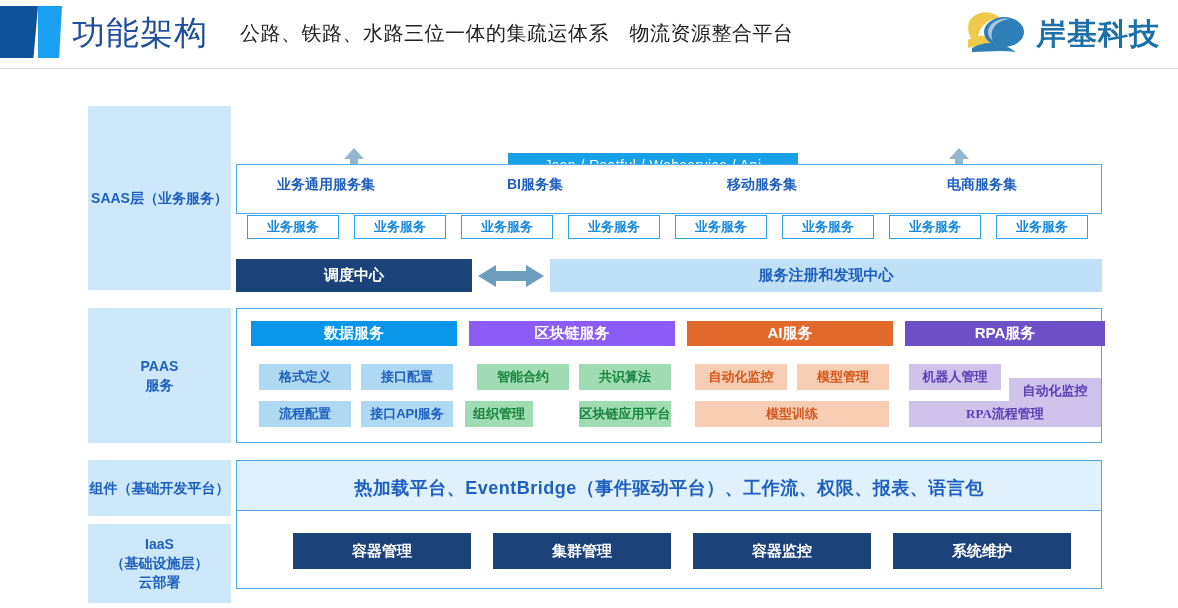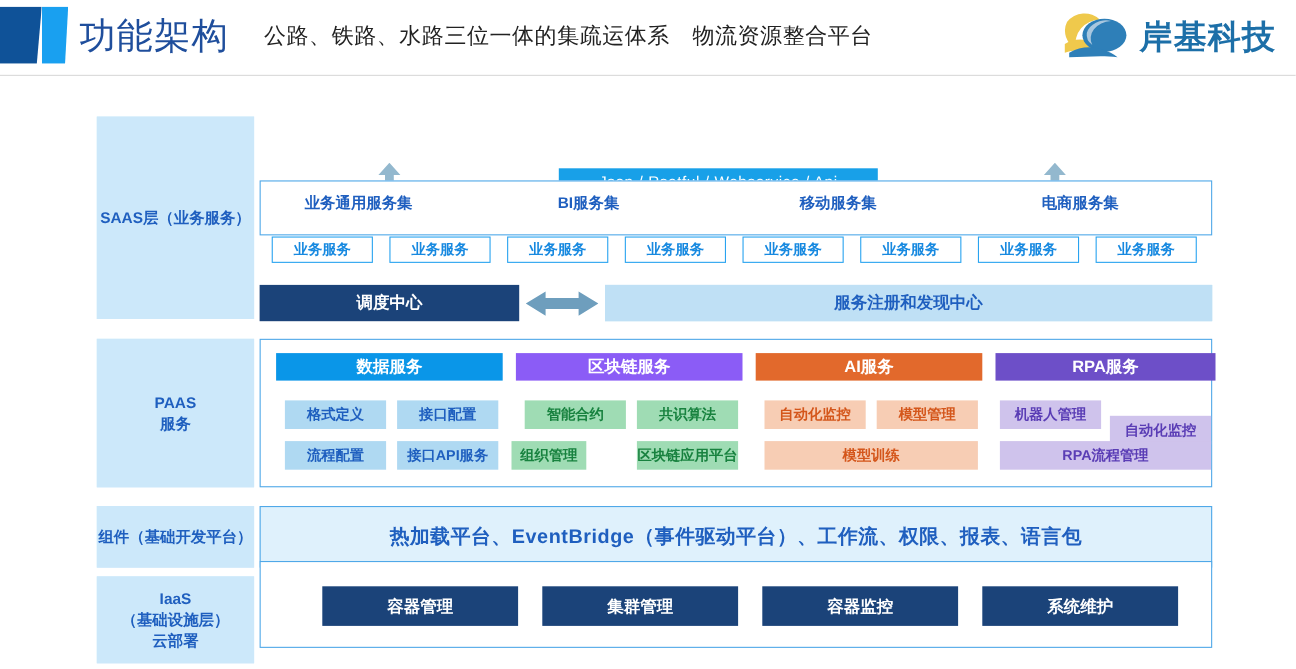--- a/index.html
+++ b/index.html
@@ -251,21 +251,21 @@
     <div class="paas-item" style="left: 342px; top: 55px; width: 92px; background: rgb(159, 220, 180); color: rgb(24, 130, 63);">共识算法</div>
     <div class="paas-item" style="left: 228px; top: 92px; width: 68px; background: rgb(159, 220, 180); color: rgb(24, 130, 63); text-align: center;">组织管理</div>
     <div class="paas-item" style="left: 342px; top: 92px; width: 92px; background: rgb(159, 220, 180); color: rgb(24, 130, 63);">区块链应用平台</div>
 
     <div class="paas-item" style="left: 458px; top: 55px; width: 92px; background: rgb(247, 205, 180); color: rgb(212, 86, 27);">自动化监控</div>
     <div class="paas-item" style="left: 560px; top: 55px; width: 92px; background: rgb(247, 205, 180); color: rgb(212, 86, 27);">模型管理</div>
     <div class="paas-item" style="left: 458px; top: 92px; width: 194px; background: rgb(247, 205, 180); color: rgb(212, 86, 27);">模型训练</div>
 
     <div class="paas-item" style="left: 672px; top: 55px; width: 92px; background: rgb(207, 195, 236); color: rgb(90, 61, 181);">机器人管理</div>
     <div class="paas-item" style="left: 772px; top: 69px; width: 92px; background: rgb(207, 195, 236); color: rgb(90, 61, 181);">自动化监控</div>
-    <div class="paas-item" style="left: 672px; top: 92px; width: 192px; background: rgb(207, 195, 236); color: rgb(90, 61, 181);">RPA流程管理</div>
+    <div class="paas-item" style="left: 672px; top: 92px; width: 192px; background: rgb(207, 195, 236); color: rgb(90, 61, 181); font-family: Liberation Serif, serif;">RPA流程管理</div>
   </div>
 
   <div class="panel" id="comp-panel">
     <div id="comp-text">热加载平台、EventBridge（事件驱动平台）、工作流、权限、报表、语言包</div>
   </div>
 
   <div class="panel" id="iaas-panel">
     <div class="iaas-item" style="left:56px;">容器管理</div>
     <div class="iaas-item" style="left:256px;">集群管理</div>
     <div class="iaas-item" style="left:456px;">容器监控</div>

